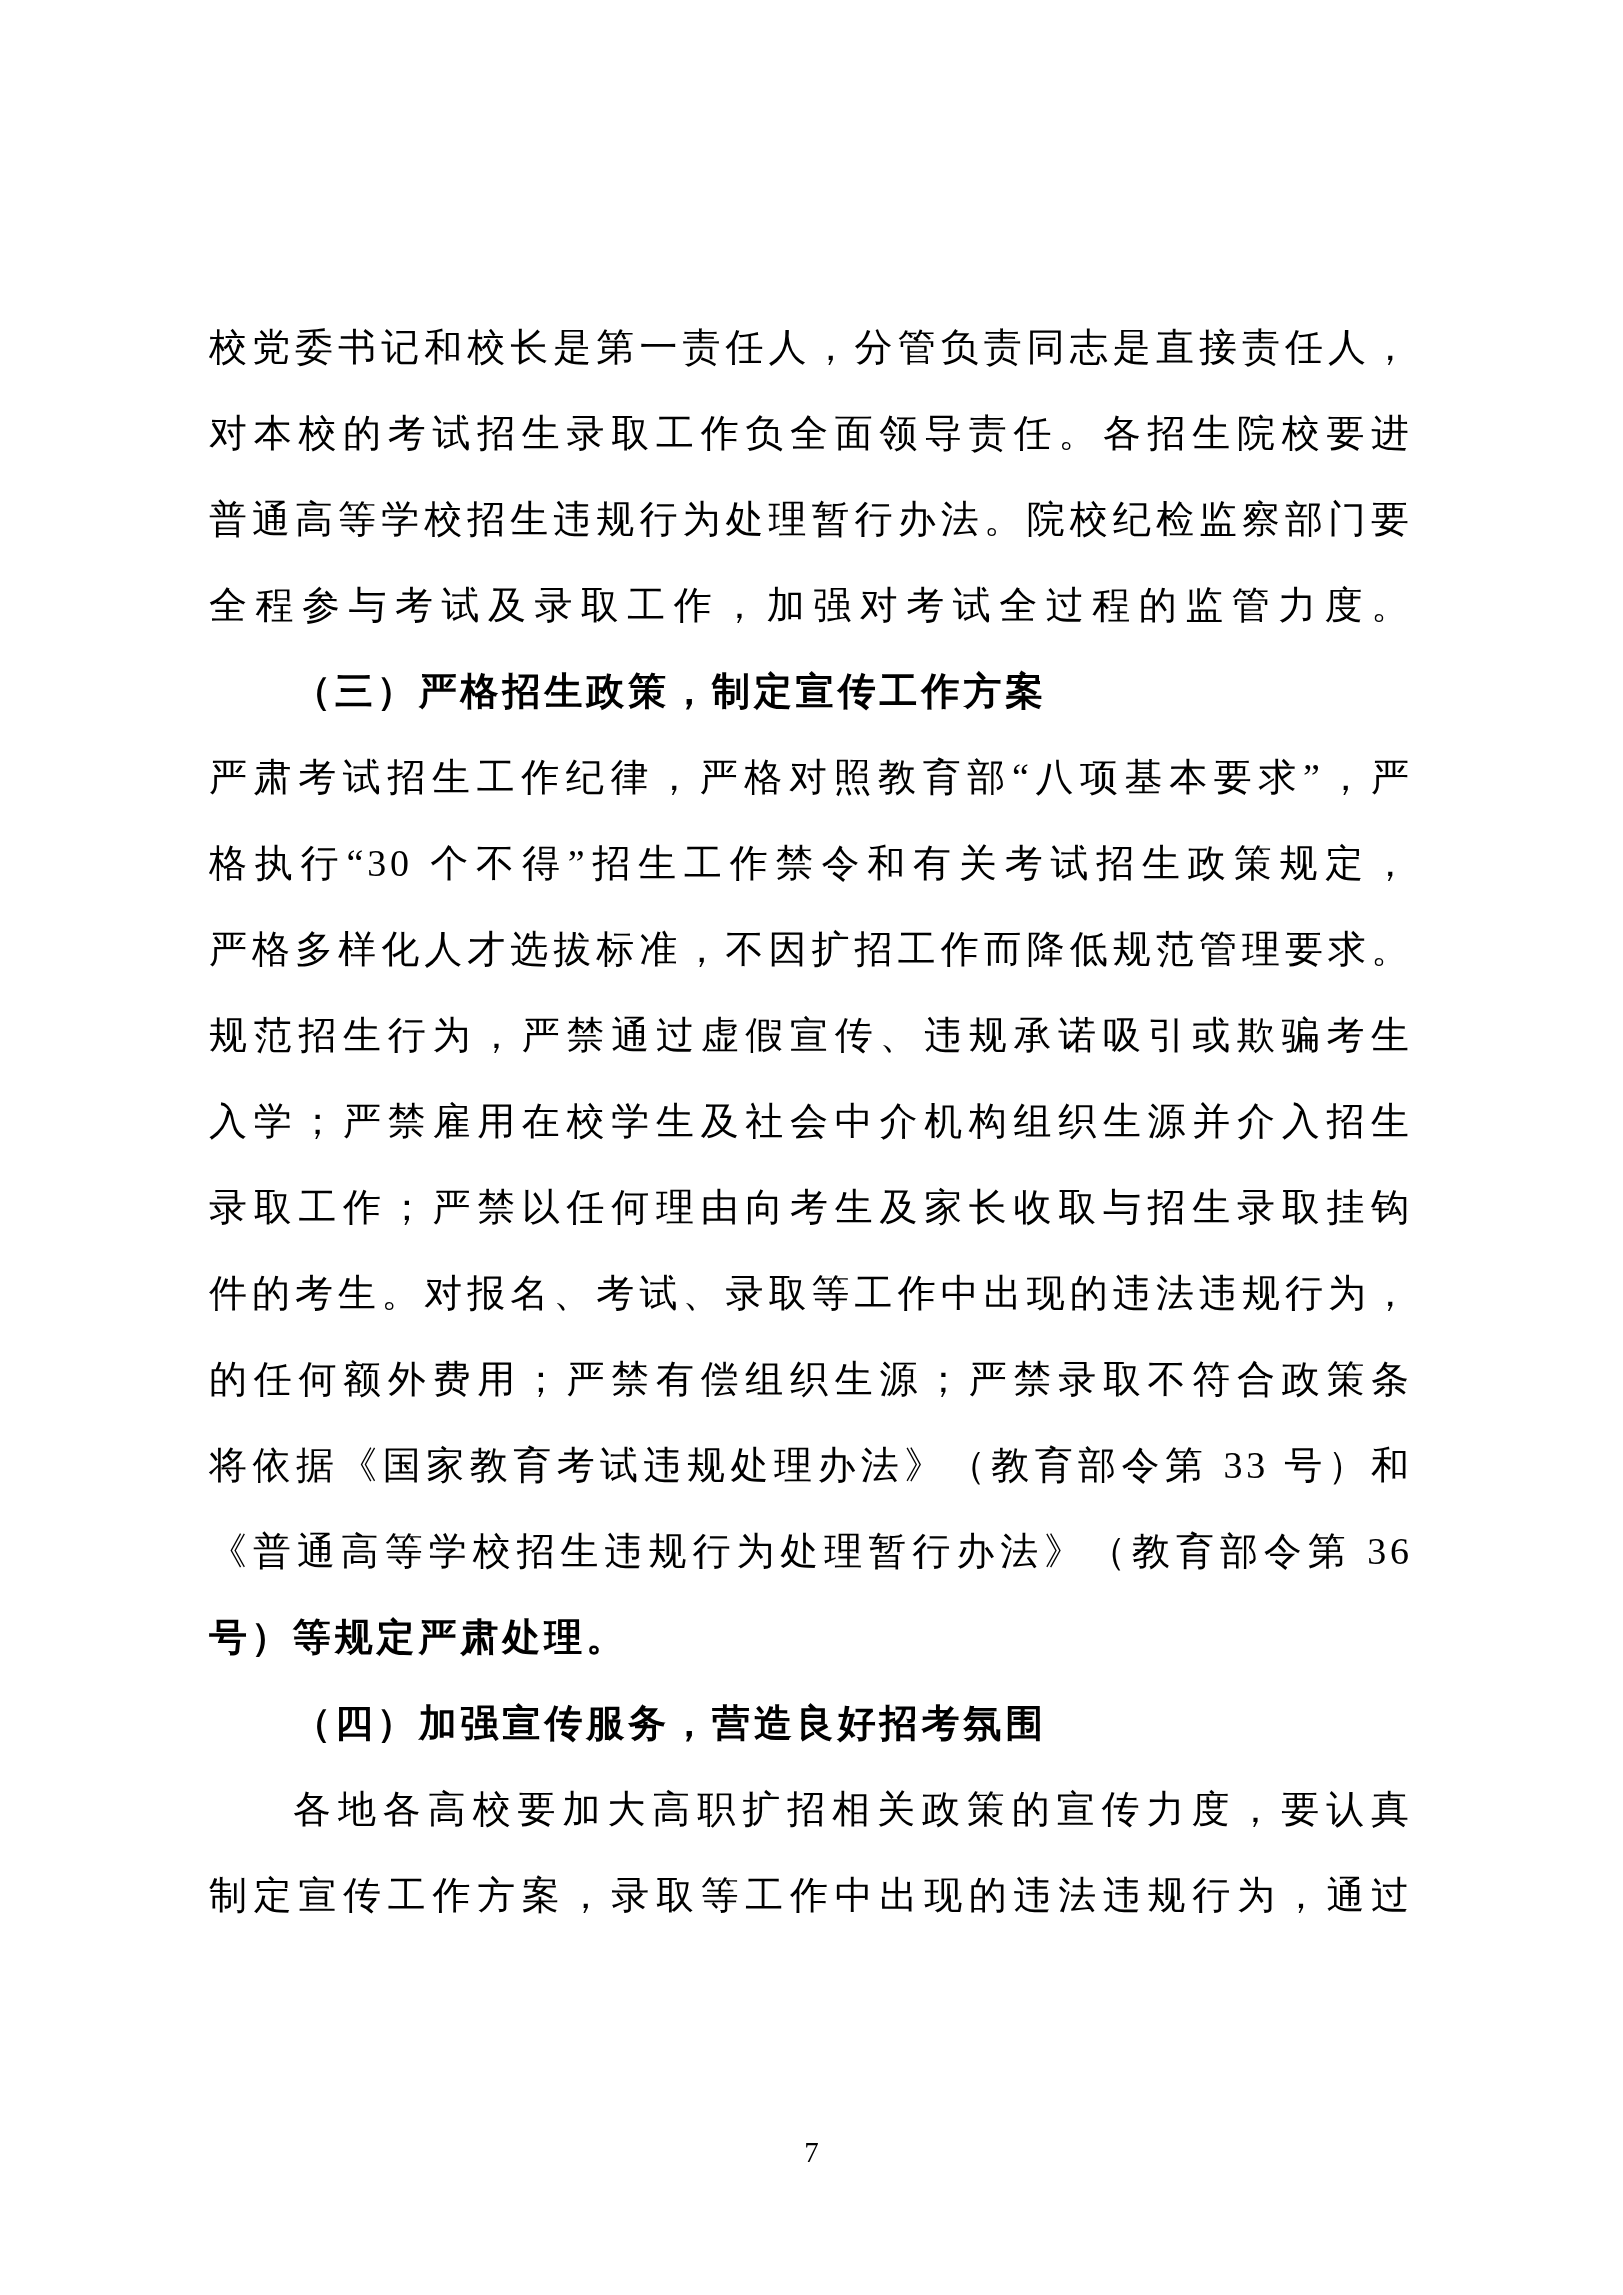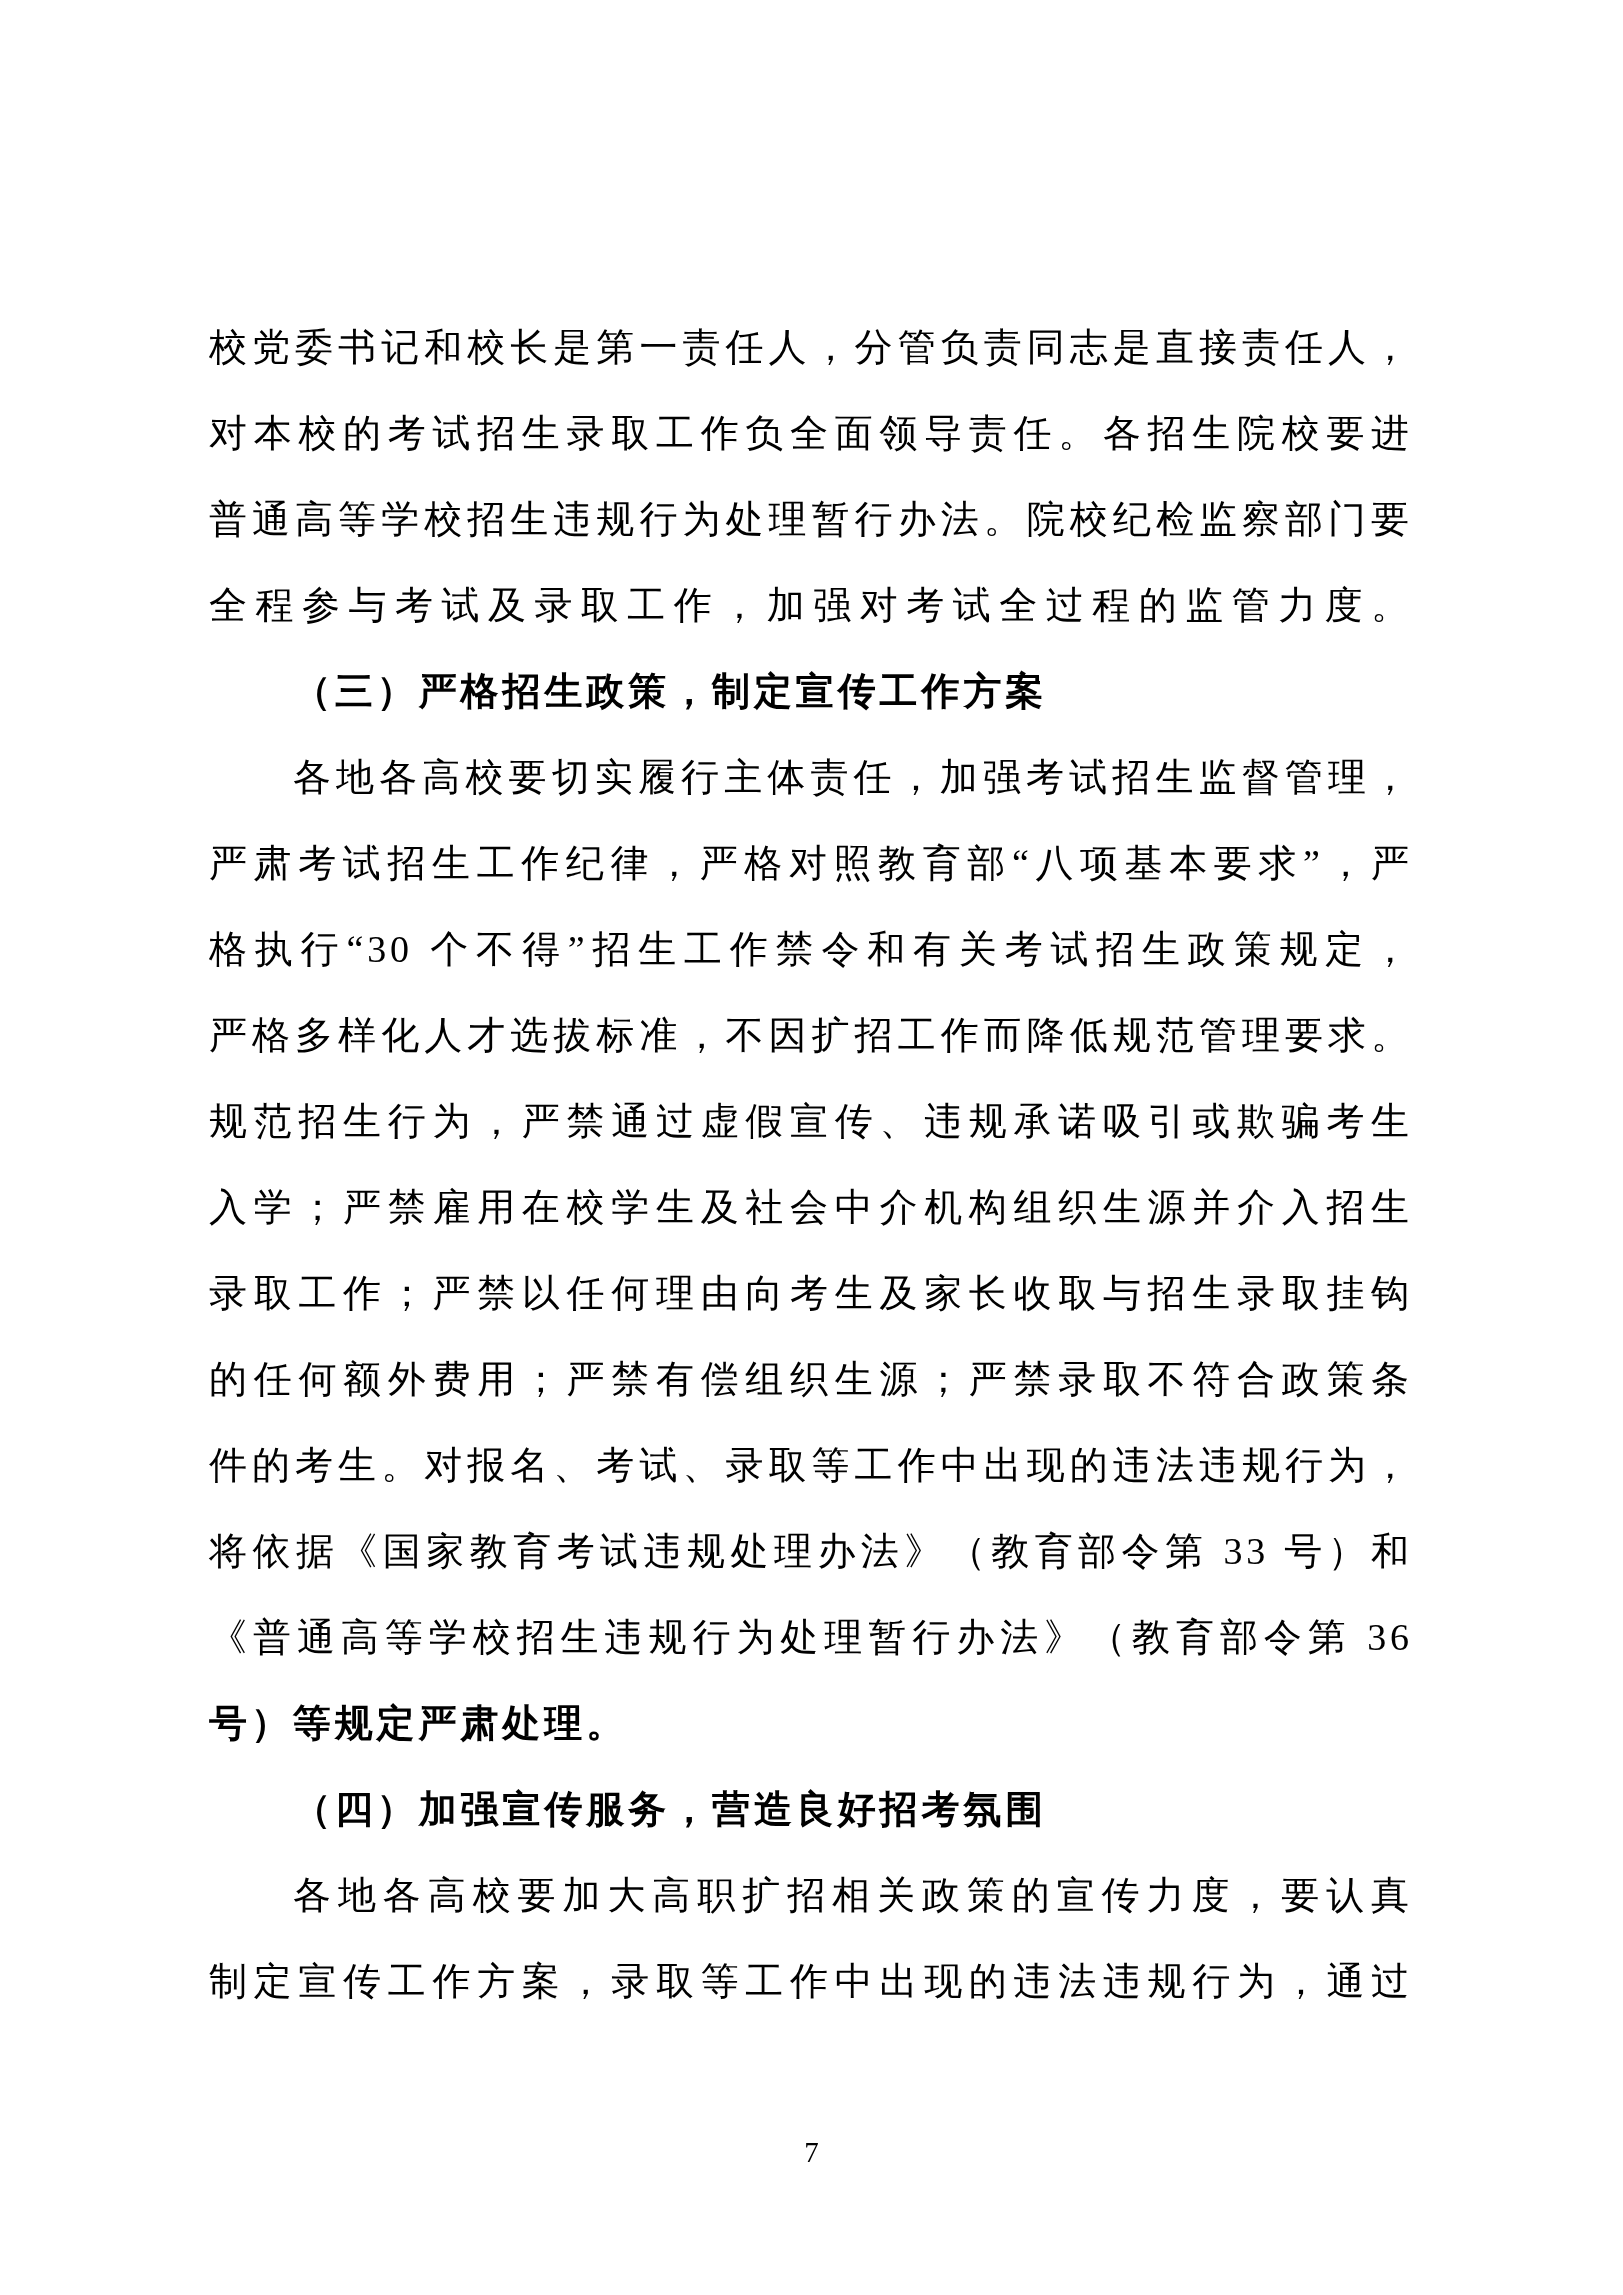--- a/index.html
+++ b/index.html
@@ -65,29 +65,28 @@
 </head>
 <body>
 
 <div class="page">
   <div class="content">
     <div class="line">校党委书记和校长是第一责任人，分管负责同志是直接责任人，</div>
     <div class="line">对本校的考试招生录取工作负全面领导责任。各招生院校要进</div>
     <div class="line">普通高等学校招生违规行为处理暂行办法。院校纪检监察部门要</div>
     <div class="line">全程参与考试及录取工作，加强对考试全过程的监管力度。</div>
     <div class="line heading indent no-just">（三）严格招生政策，制定宣传工作方案</div>
-    <div class="line indent">各地各高校要切实履行主体责任，加强考试招生监督管理，</div>
     <div class="line">严肃考试招生工作纪律，严格对照教育部“八项基本要求”，严</div>
     <div class="line">格执行“30 个不得”招生工作禁令和有关考试招生政策规定，</div>
     <div class="line">严格多样化人才选拔标准，不因扩招工作而降低规范管理要求。</div>
     <div class="line">规范招生行为，严禁通过虚假宣传、违规承诺吸引或欺骗考生</div>
     <div class="line">入学；严禁雇用在校学生及社会中介机构组织生源并介入招生</div>
     <div class="line">录取工作；严禁以任何理由向考生及家长收取与招生录取挂钩</div>
+    <div class="line">件的考生。对报名、考试、录取等工作中出现的违法违规行为，</div>
     <div class="line">的任何额外费用；严禁有偿组织生源；严禁录取不符合政策条</div>
-    <div class="line">件的考生。对报名、考试、录取等工作中出现的违法违规行为，</div>
     <div class="line">将依据《国家教育考试违规处理办法》（教育部令第 33 号）和</div>
     <div class="line">《普通高等学校招生违规行为处理暂行办法》（教育部令第 36</div>
     <div class="line no-just">号）等规定严肃处理。</div>
     <div class="line heading indent no-just">（四）加强宣传服务，营造良好招考氛围</div>
     <div class="line indent">各地各高校要加大高职扩招相关政策的宣传力度，要认真</div>
     <div class="line">制定宣传工作方案，录取等工作中出现的违法违规行为，通过</div>
   </div>
   <div class="page-number">7</div>
 </div>
 

